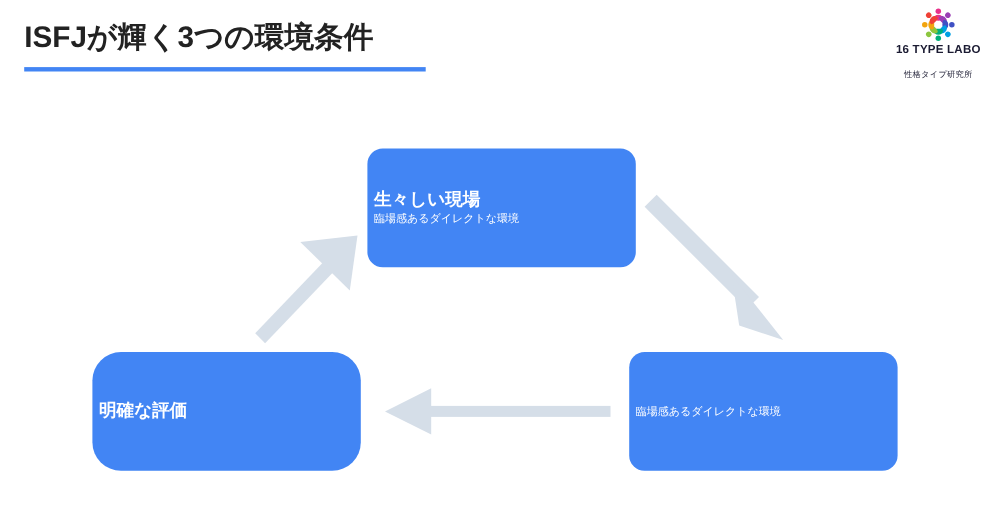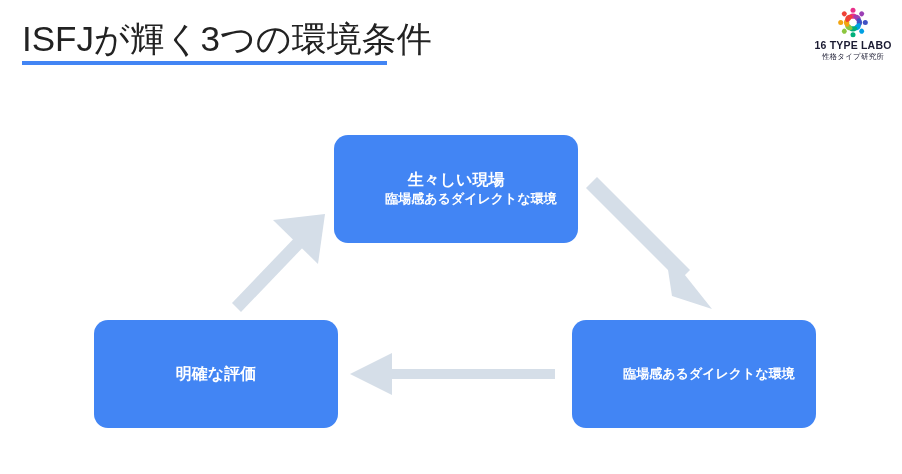--- a/index.html
+++ b/index.html
@@ -13,22 +13,22 @@
     font-family: "Liberation Sans", "DejaVu Sans", sans-serif;
     overflow: hidden;
     position: relative;
   }
 
   
   #page-title {
     position: absolute;
     left: 22px;
     top: 16px;
-    font-size: 35px;
-    font-weight: normal;
+    font-size: 27px;
+    font-weight: bold;
     color: #222222;
     letter-spacing: 0px;
     white-space: nowrap;
   }
   #title-underline {
     position: absolute;
     left: 22px;
     top: 61px;
     width: 365px;
     height: 4px;
@@ -57,59 +57,57 @@
     font-weight: bold;
     color: #1b1b32;
     letter-spacing: 0.2px;
     margin-top: 1px;
     line-height: 1.1;
   }
   #logo-subtext {
     font-size: 7.5px;
     color: #1b1b32;
     letter-spacing: 0.2px;
-    margin-top: 1px;
+    margin-top: 12px;
     line-height: 1.1;
   }
 
   
   .node-box {
     position: absolute;
     width: 244px;
     height: 108px;
     background: #4285f4;
     border-radius: 14px;
     display: flex;
     flex-direction: column;
-    align-items: center;
     justify-content: center;
     color: #ffffff;
     box-sizing: border-box;
     padding: 0 6px;
   }
   .node-title {
     font-size: 16px;
     font-weight: bold;
     line-height: 1.25;
     color: #ffffff;
     white-space: nowrap;
   }
   .node-subtitle {
-    font-size: 13px;
-    font-weight: bold;
+    font-size: 10px;
+    font-weight: normal;
     line-height: 1.3;
     color: #ffffff;
     margin-top: 1px;
     white-space: nowrap;
-    margin-left: 30px;
   }
 
   #node-top   { left: 334px; top: 135px; }
   #node-right { left: 572px; top: 320px; }
-  #node-left  { left: 94px;  top: 320px; }
+  #node-left  { left: 84px;  top: 320px; border-radius: 26px; }
 
   
   .arrow-layer {
     position: absolute;
     left: 0;
     top: 0;
     width: 902px;
     height: 474px;
     pointer-events: none;
   }

